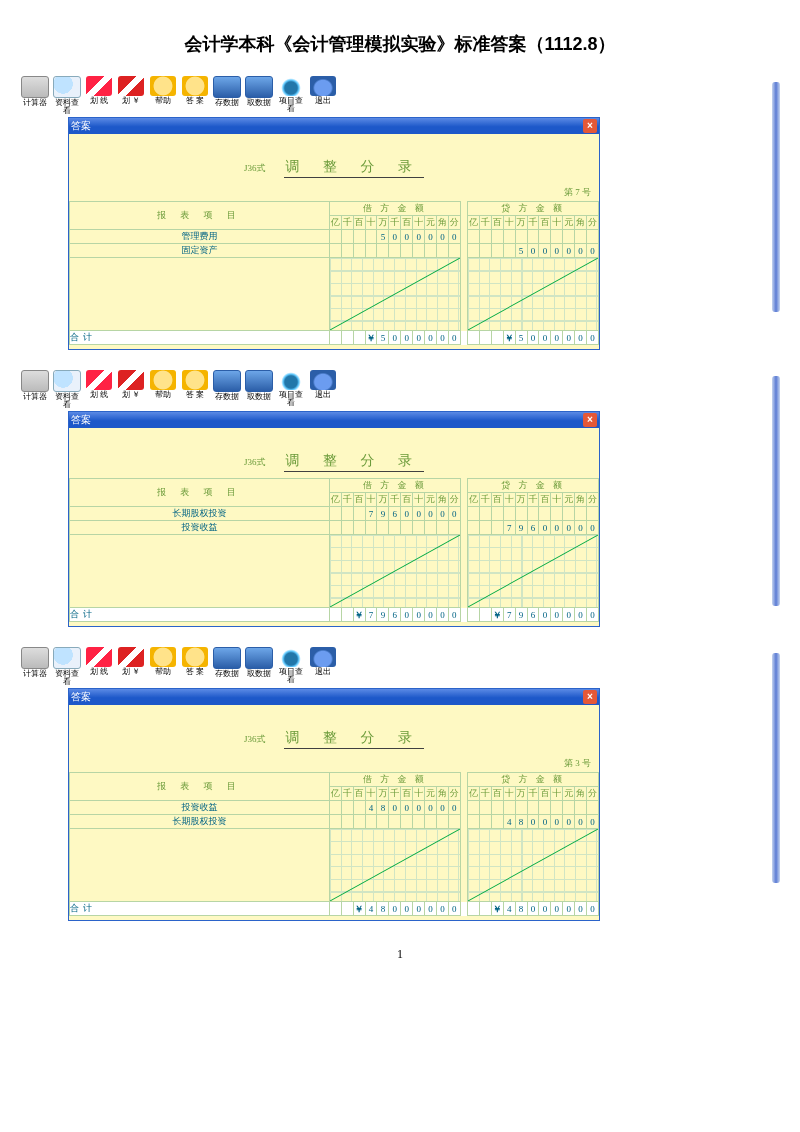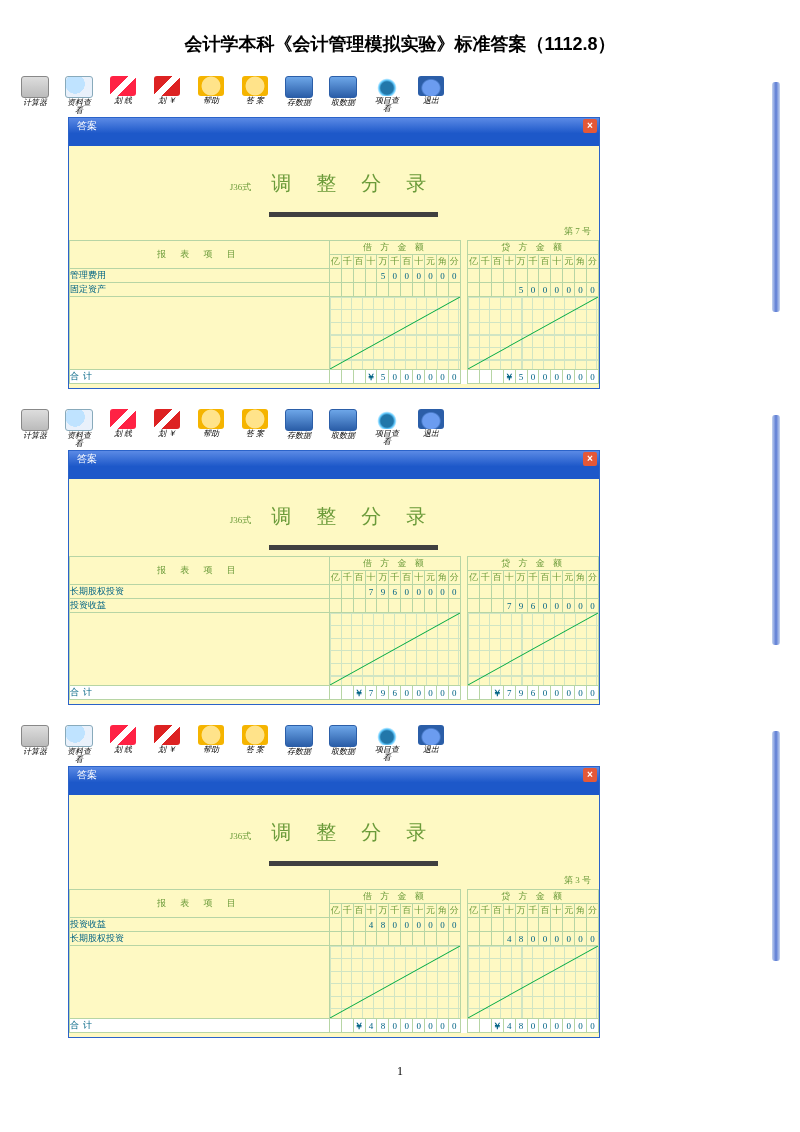--- a/index.html
+++ b/index.html
@@ -32,23 +32,22 @@
     top: 8px;
     width: 8px;
     height: 230px;
     background: linear-gradient(90deg,#c5d4ef,#5b7bd4,#c5d4ef);
     border-radius: 3px;
   }
 
   
   .toolbar {
     display: flex;
-    gap: 14px;
+    gap: 2px;
     padding: 2px 0;
-    font-style: italic;
   }
   .tb-btn {
     width: 30px;
     text-align: center;
     font-size: 8px;
     color: #000;
     cursor: pointer;
     line-height: 1;
   }
   .tb-btn .ic {
@@ -71,24 +70,24 @@
 
   
   .win {
     width: 530px;
     border: 1px solid #2b63c9;
     margin-left: 48px;
   }
   .titlebar {
     background: linear-gradient(#5b8ae5,#1d58c9 55%,#1d58c9);
     color: #fff;
-    height: 28px;
+    height: 16px;
     line-height: 16px;
     font-size: 10px;
-    padding: 0 8px;
+    padding: 0 2px;
     position: relative;
   }
   .titlebar .close {
     position: absolute;
     right: 2px;
     top: 1px;
     width: 14px;
     height: 14px;
     line-height: 13px;
     background: #e45838;
@@ -115,24 +114,24 @@
   }
   .form-top {
     display: flex;
     align-items: baseline;
     justify-content: center;
     gap: 18px;
     padding-bottom: 6px;
   }
   .form-title {
     color: #6b9b3a;
-    font-size: 20px;
+    font-size: 14px;
     letter-spacing: 10px;
-    border-bottom: 5px solid #404040;
-    padding: 0 2px 15px;
+    border-bottom: 1px solid #404040;
+    padding: 0 2px 1px;
   }
   .form-no {
     text-align: right;
     color: #6b9b3a;
     font-size: 9px;
     padding: 2px 8px 2px 0;
   }
 
   table.ledger {
     border-collapse: collapse;
@@ -160,21 +159,21 @@
   }
   td.dcell {
     width: 10.6px;
     height: 12px;
     text-align: center;
     line-height: 12px;
   }
   td.item-cell {
     color: #000;
     padding-left: 3px;
-    text-align: left;
+    text-align: center;
     height: 12px;
     font-size: 9px;
   }
   tr.total td, tr.total th { background: #fff; }
   tr.total .dcell { color: #006384; }
   .total-label {
     text-align: left;
     color: #6b9b3a;
     letter-spacing: 4px;
   }

